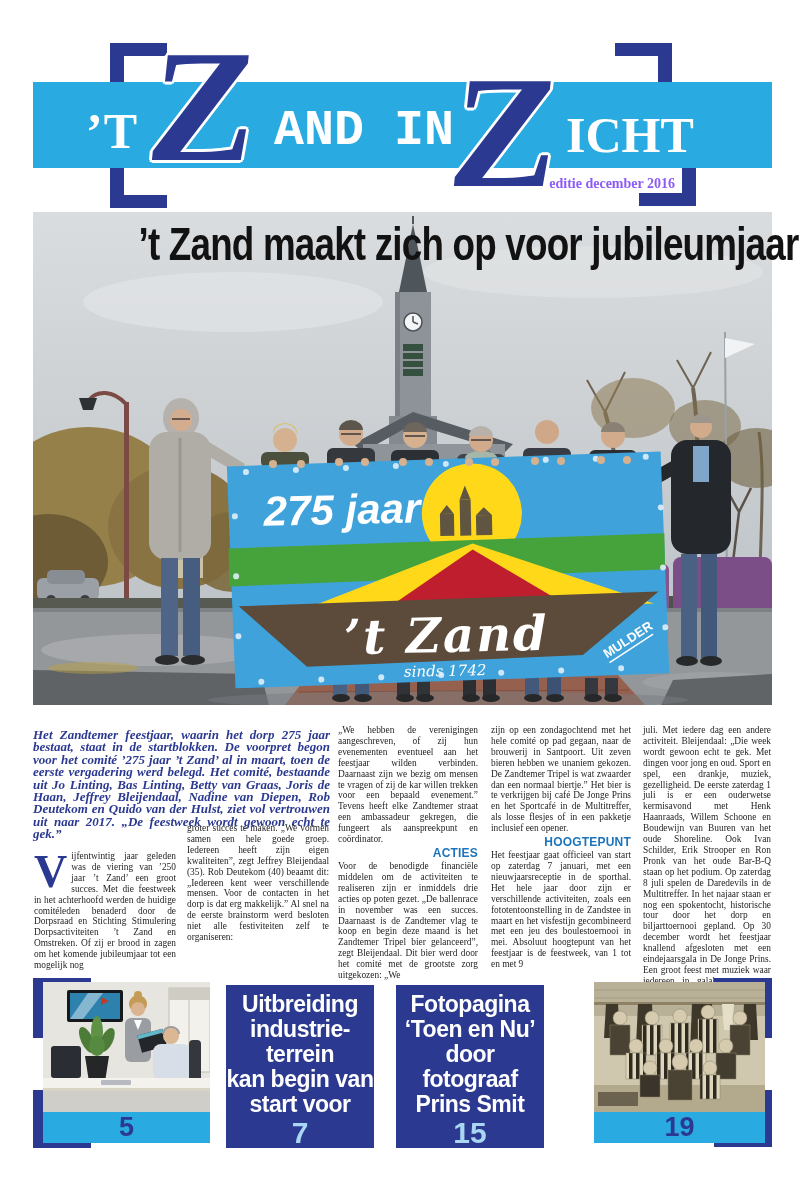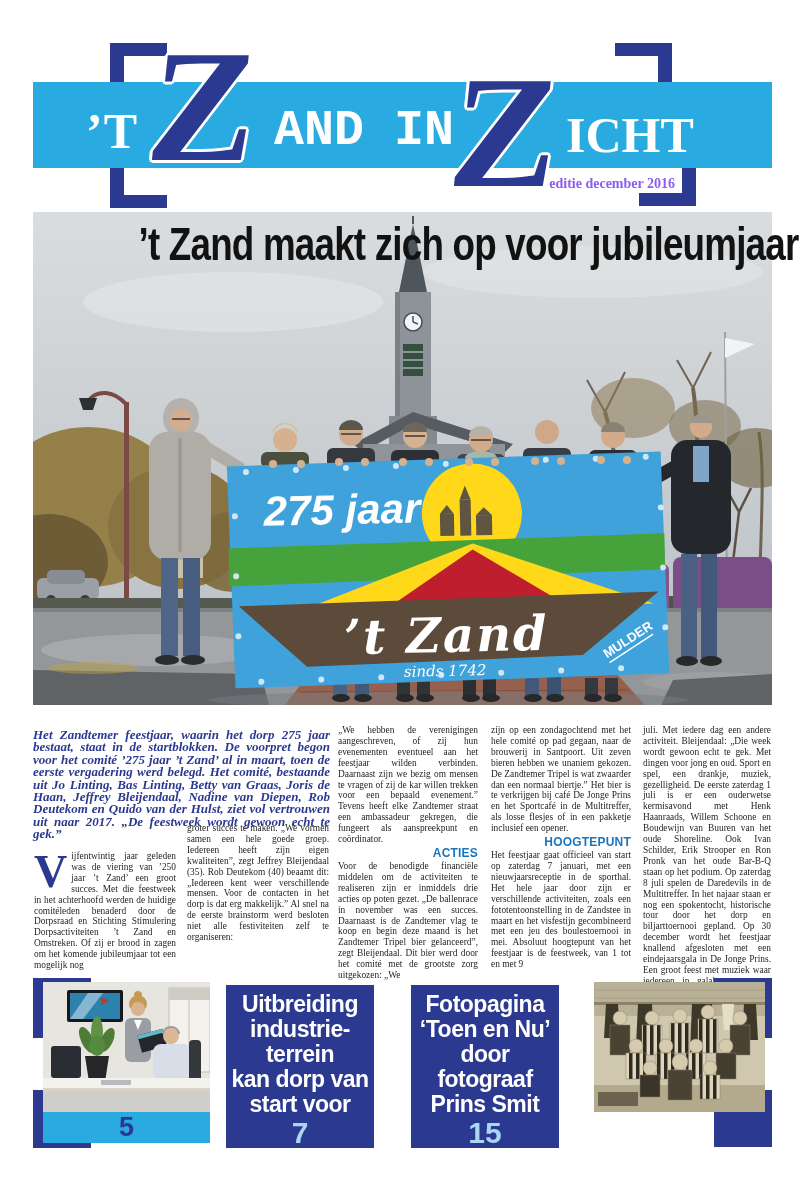--- a/index.html
+++ b/index.html
@@ -52,21 +52,21 @@
   #nsq-rb{left:714px;top:1090px;width:58px;height:57px;}
   .teaser-photo{position:absolute;z-index:4;}
   #tp1{left:43px;top:982px;width:167px;}
   #tp4{left:594px;top:982px;width:171px;}
   .tp-img{display:block;}
   .tp-bar{height:31px;background:#29ABE2;display:flex;align-items:center;justify-content:center;
           font:700 27px/1 "Liberation Sans",sans-serif;color:#2B3990;}
   .tbox{position:absolute;top:985px;width:148px;height:163px;background:#2B3990;z-index:4;
         display:flex;flex-direction:column;align-items:center;padding-top:7px;box-sizing:border-box;}
   #tb2{left:226px;}
-  #tb3{left:411px;}
+  #tb3{left:396px;}
   .tb-line{font:700 23px/25px "Liberation Sans",sans-serif;color:#ffffff;letter-spacing:-.5px;}
   .tb-num{font:700 30px/32px "Liberation Sans",sans-serif;color:#A9D7F3;}
 </style>
 </head>
 <body>
 
 <div>
   <div class="bracket br-tl"></div>
   <div class="bracket br-bl"></div>
   <div class="bracket br-tr"></div>
@@ -391,21 +391,21 @@
   </svg>
   <div class="tp-bar">
       <span>5</span>
     </div>
 </div>
 
 <div class="tbox" id="tb2">
   <div class="tb-line">Uitbreiding</div>
   <div class="tb-line">industrie-</div>
   <div class="tb-line">terrein</div>
-  <div class="tb-line">kan dorp van</div>
+  <div class="tb-line">kan begin van</div>
   <div class="tb-line">start voor</div>
   <div class="tb-num">7</div>
 </div>
 
 <div class="tbox" id="tb3">
   <div class="tb-line">Fotopagina</div>
   <div class="tb-line">‘Toen en Nu’</div>
   <div class="tb-line">door</div>
   <div class="tb-line">fotograaf</div>
   <div class="tb-line">Prins Smit</div>
@@ -454,13 +454,16 @@
         <rect x="122" y="71" width="20" height="26" fill="#433d2f"></rect>
       <circle cx="56" cy="86" r="7" fill="#d6cbaf"></circle>
         <rect x="46" y="93" width="20" height="22" fill="#3a342a"></rect>
       <circle cx="86" cy="80" r="8" fill="#d6cbaf"></circle>
         <rect x="74" y="88" width="24" height="30" fill="#4a4334"></rect>
       <circle cx="116" cy="86" r="7" fill="#d6cbaf"></circle>
         <rect x="106" y="93" width="20" height="24" fill="url(#jr)"></rect>
     </g>
     <rect x="4" y="110" width="40" height="14" fill="#6b6350"></rect>
   </svg>
+  <div class="tp-bar">
+      <span>19</span>
+    </div>
 </div>
 
 </body></html>

